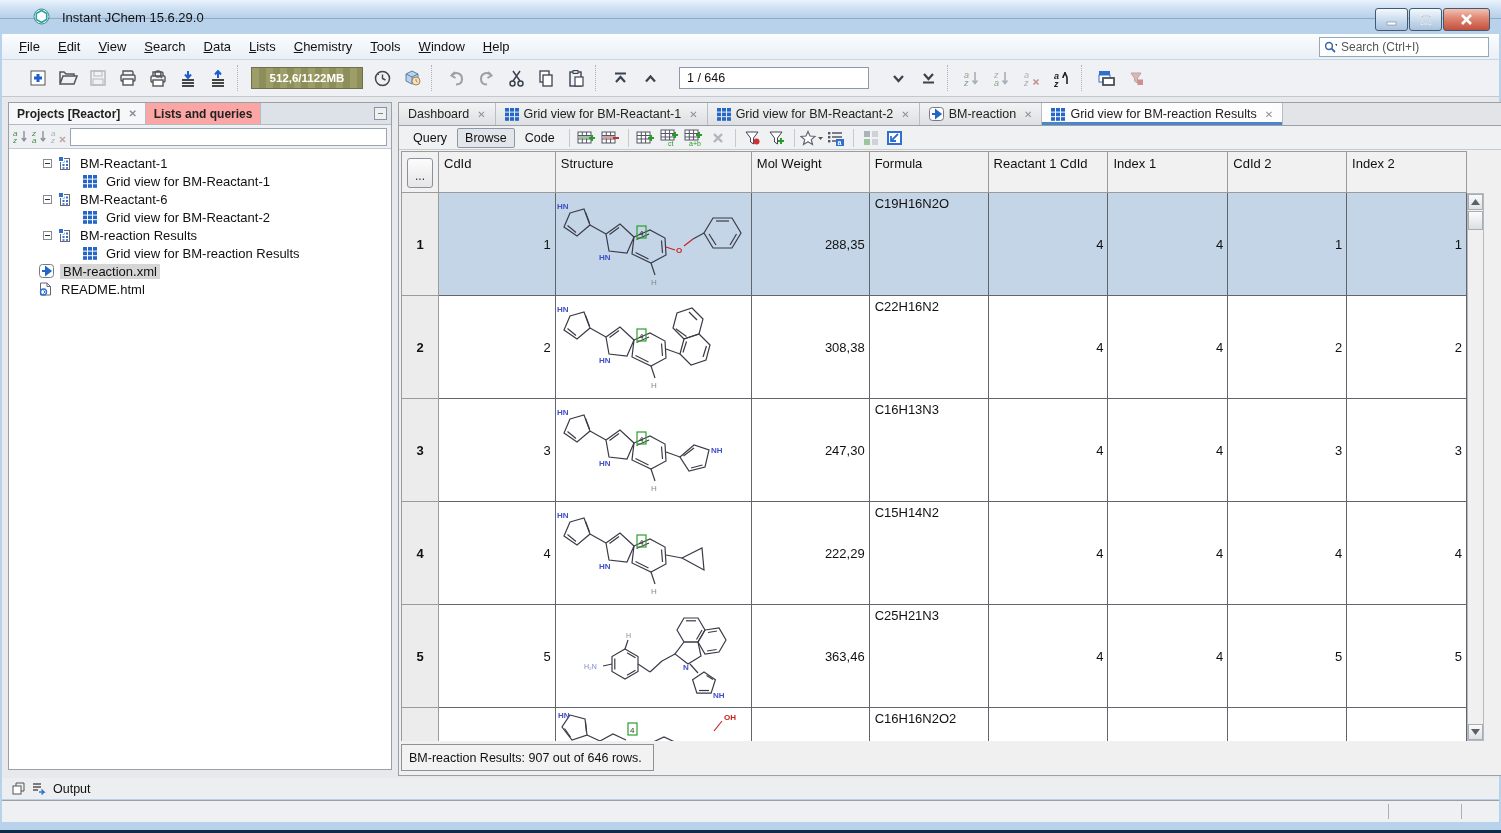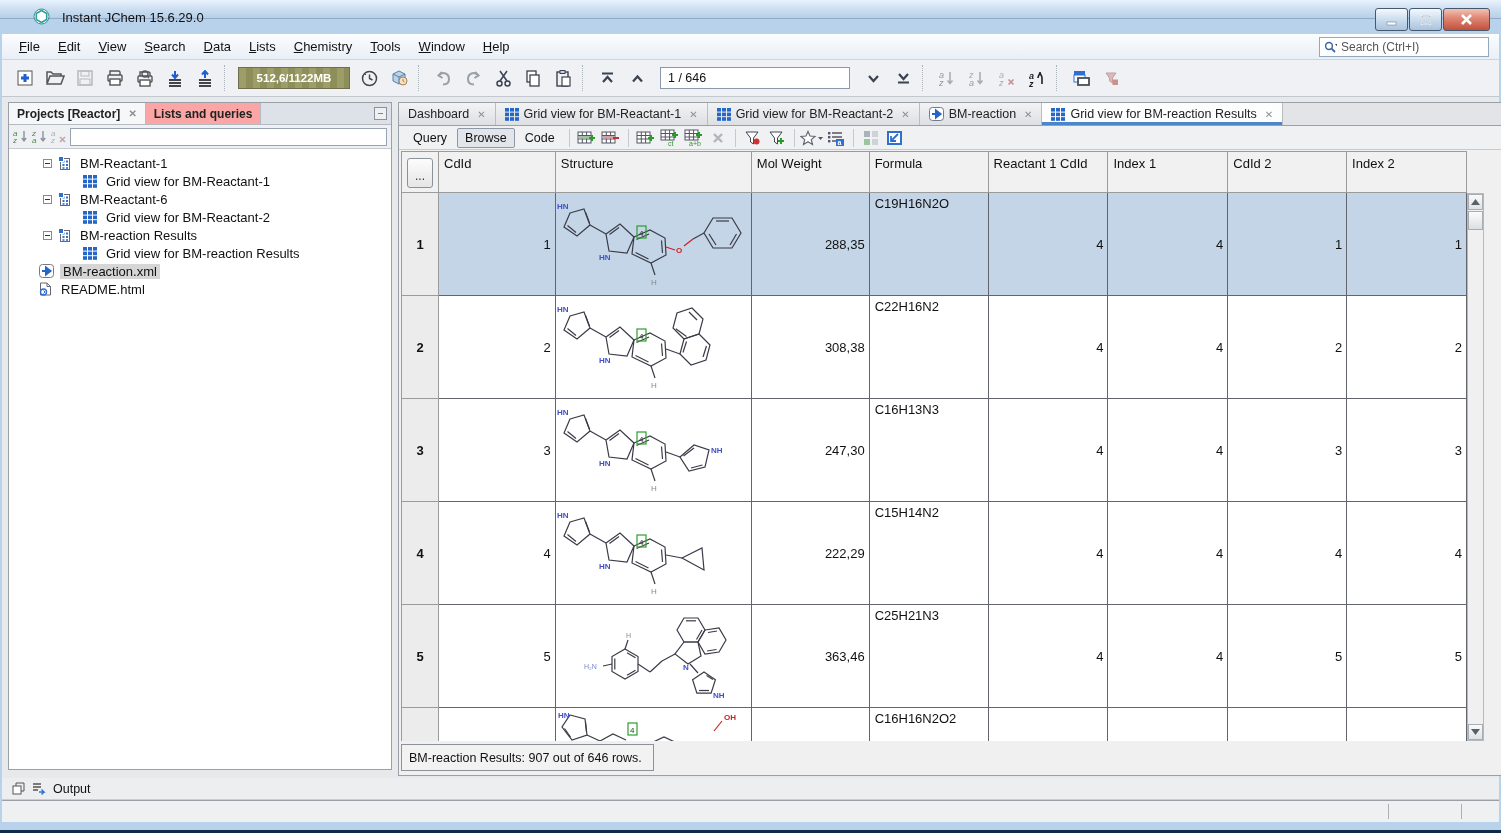--- a/index.html
+++ b/index.html
@@ -11,25 +11,25 @@
 .app-icon{position:absolute;left:33px;top:8px;}
 .title-text{position:absolute;left:62px;top:10px;font-size:13px;}
 .winbtns{position:absolute;top:8px;right:11px;display:flex;}
 .winbtn{width:33px;height:23px;border:1px solid #45586e;border-radius:3px;margin-left:1px;background:linear-gradient(#f4f9fd,#cfe0f0 45%,#a9c3de);display:flex;align-items:center;justify-content:center;}
 .winbtn.close{width:47px;background:linear-gradient(#f2c3b4,#e08a77 40%,#c2503b);}
 
 .menubar{position:absolute;top:34px;left:2px;right:2px;height:26px;background:linear-gradient(#fbfdfe,#e9eff7);border-bottom:1px solid #ccd6e2;display:flex;align-items:center;padding-left:8px;}
 .menu-item{font-size:13px;padding:3px 9px;}
 .searchbox{position:absolute;right:10px;top:3px;width:170px;height:20px;background:#fff;border:1px solid #93a7bd;display:flex;align-items:center;font-size:12px;color:#555;gap:4px;padding:0 4px;}
 
-.toolbar{position:absolute;top:60px;left:2px;right:2px;height:37px;background:#eff1f4;border-bottom:1px solid #c2c8d0;display:flex;align-items:center;padding-left:8px;}
+.toolbar{position:absolute;top:60px;left:2px;right:2px;height:37px;background:#eff1f4;border-bottom:1px solid #c2c8d0;display:flex;align-items:center;padding-left:21px;}
 .tbtn{width:30px;height:28px;display:flex;align-items:center;justify-content:center;}
 .tsep{width:6px;height:26px;border-left:1px dotted #aab2ba;margin:0 4px;}
 .memory{width:112px;height:22px;background:repeating-linear-gradient(90deg,#9d9d68 0 7px,#8e8e5a 7px 14px);border:1px solid #6f6f50;color:#fff;font-size:11.5px;display:flex;align-items:center;justify-content:center;font-weight:bold;margin:0 4px;}
-.navbox{width:190px;height:22px;background:#fff;border:1px solid #8a9aac;font-size:12.5px;display:flex;align-items:center;padding-left:7px;margin:0 8px;}
+.navbox{width:190px;height:22px;background:#fff;border:1px solid #8a9aac;font-size:12.5px;display:flex;align-items:center;padding-left:7px;margin:0 14px;}
 
 .workspace-bg{position:absolute;left:2px;right:2px;top:97px;height:701px;background:#e7e9eb;}
 .panel{position:absolute;background:#fff;border:1px solid #9aa0a8;}
 #left-panel{left:8px;top:102px;width:384px;height:668px;}
 #right-panel{left:398px;top:102px;width:1192px;height:674px;background:#f0f0f0;}
 
 .lp-header{height:22px;background:#dde2e8;display:flex;border-bottom:1px solid #b4bac2;}
 .lp-tab{display:flex;align-items:center;gap:5px;padding:0 8px;font-size:12px;font-weight:bold;color:#222;background:#fca5a5;border-right:1px solid #b4bac2;}
 .lp-tab.active{background:#f6f7f9;}
 .lp-min{margin-left:auto;margin-right:4px;margin-top:4px;width:13px;height:13px;border:1px solid #8a929c;background:#eef0f2;font-size:9px;line-height:10px;text-align:center;color:#444;}

